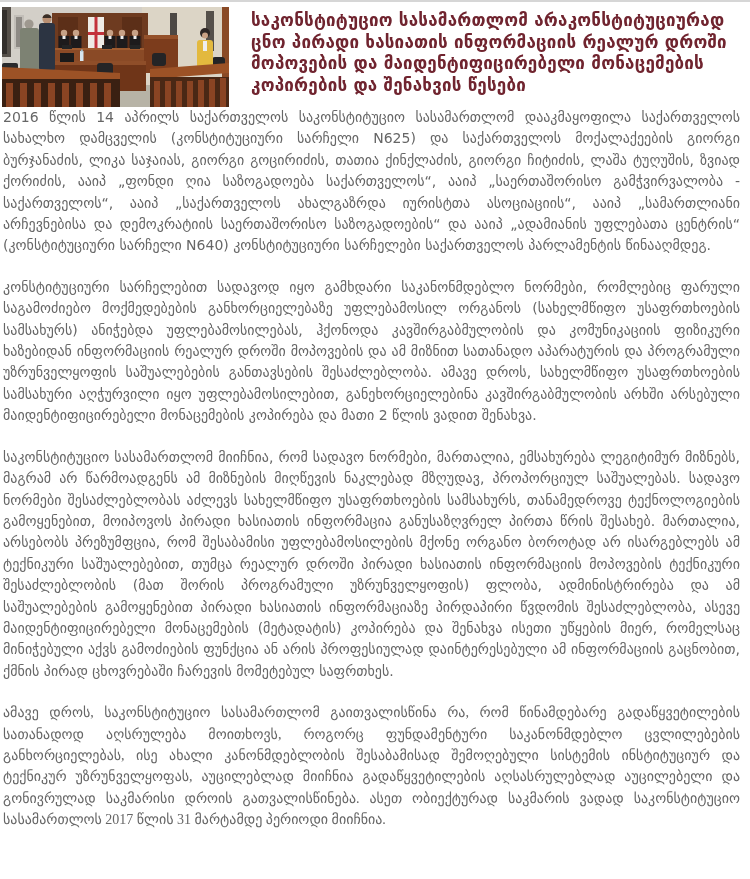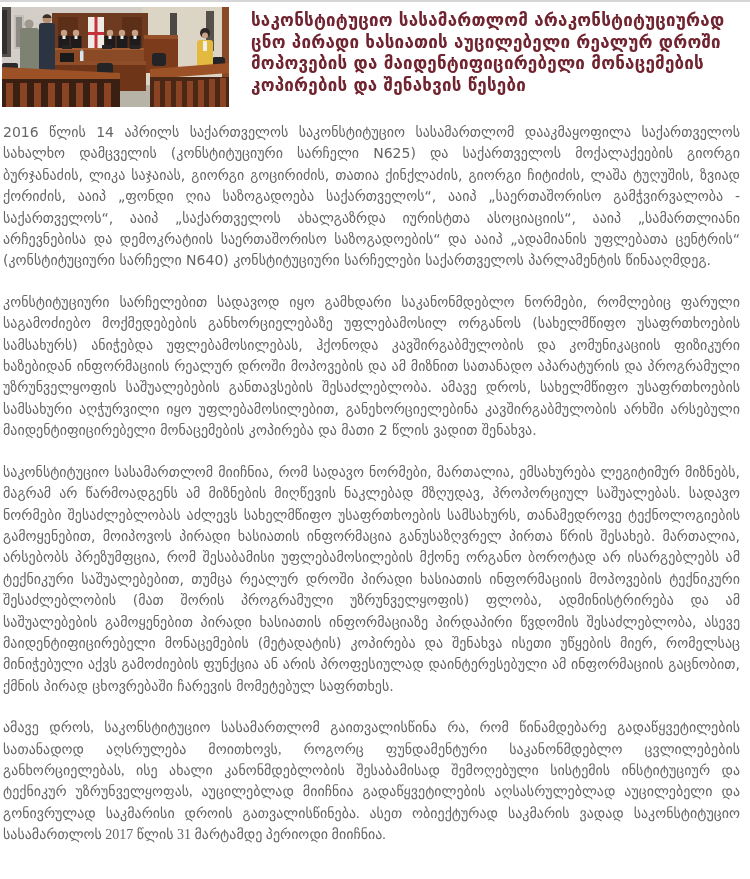--- a/index.html
+++ b/index.html
@@ -31,21 +31,20 @@
   .page-title {
     margin: 3px 0 0 22px;
     width: 492px;
     font-size: 17px;
     line-height: 21.5px;
     font-weight: 700;
     color: #70242f;
     letter-spacing: 0.2px;
   }
   .content {
-    margin-top: 15px;
     padding: 0 10px 0 3px;
   }
   .content p {
     margin: 0 0 20px 0;
     text-align: justify;
     font-size: 14px;
     line-height: 21.4px;
     color: #666666;
   }
   .content p:last-child { margin-bottom: 2px; font-family: Liberation Serif, serif; }
@@ -151,21 +150,21 @@
             <rect x="163" y="74" width="6" height="26"></rect>
           <rect x="174" y="74" width="6" height="26"></rect>
             <rect x="185" y="74" width="6" height="26"></rect>
           <rect x="196" y="73" width="6" height="27"></rect>
             <rect x="207" y="72" width="6" height="28"></rect>
           <rect x="218" y="71" width="6" height="29"></rect>
         </g>
       </svg>
     </div>
 
-    <h1 class="page-title">საკონსტიტუციო სასამართლომ არაკონსტიტუციურად ცნო პირადი ხასიათის აუცილებელი რეალურ დროში მოპოვების და მაიდენტიფიცირებელი მონაცემების კოპირების და შენახვის წესები</h1>
+    <h1 class="page-title">საკონსტიტუციო სასამართლომ არაკონსტიტუციურად ცნო პირადი ხასიათის ინფორმაციის რეალურ დროში მოპოვების და მაიდენტიფიცირებელი მონაცემების კოპირების და შენახვის წესები</h1>
   </div>
 
   <div class="content">
     <p>2016 წლის 14 აპრილს საქართველოს საკონსტიტუციო სასამართლომ დააკმაყოფილა საქართველოს სახალხო დამცველის (კონსტიტუციური სარჩელი N625) და საქართველოს მოქალაქეების გიორგი ბურჯანაძის, ლიკა საჯაიას, გიორგი გოცირიძის, თათია ქინქლაძის, გიორგი ჩიტიძის, ლაშა ტუღუშის, ზვიად ქორიძის, ააიპ „ფონდი ღია საზოგადოება საქართველოს“, ააიპ „საერთაშორისო გამჭვირვალობა - საქართველოს“, ააიპ „საქართველოს ახალგაზრდა იურისტთა ასოციაციის“, ააიპ „სამართლიანი არჩევნებისა და დემოკრატიის საერთაშორისო საზოგადოების“ და ააიპ „ადამიანის უფლებათა ცენტრის“ (კონსტიტუციური სარჩელი N640) კონსტიტუციური სარჩელები საქართველოს პარლამენტის წინააღმდეგ.</p>
     <p>კონსტიტუციური სარჩელებით სადავოდ იყო გამხდარი საკანონმდებლო ნორმები, რომლებიც ფარული საგამოძიებო მოქმედებების განხორციელებაზე უფლებამოსილ ორგანოს (სახელმწიფო უსაფრთხოების სამსახურს) ანიჭებდა უფლებამოსილებას, ჰქონოდა კავშირგაბმულობის და კომუნიკაციის ფიზიკური ხაზებიდან ინფორმაციის რეალურ დროში მოპოვების და ამ მიზნით სათანადო აპარატურის და პროგრამული უზრუნველყოფის საშუალებების განთავსების შესაძლებლობა. ამავე დროს, სახელმწიფო უსაფრთხოების სამსახური აღჭურვილი იყო უფლებამოსილებით, განეხორციელებინა კავშირგაბმულობის არხში არსებული მაიდენტიფიცირებელი მონაცემების კოპირება და მათი 2 წლის ვადით შენახვა.</p>
     <p>საკონსტიტუციო სასამართლომ მიიჩნია, რომ სადავო ნორმები, მართალია, ემსახურება ლეგიტიმურ მიზნებს, მაგრამ არ წარმოადგენს ამ მიზნების მიღწევის ნაკლებად მზღუდავ, პროპორციულ საშუალებას. სადავო ნორმები შესაძლებლობას აძლევს სახელმწიფო უსაფრთხოების სამსახურს, თანამედროვე ტექნოლოგიების გამოყენებით, მოიპოვოს პირადი ხასიათის ინფორმაცია განუსაზღვრელ პირთა წრის შესახებ. მართალია, არსებობს პრეზუმფცია, რომ შესაბამისი უფლებამოსილების მქონე ორგანო ბოროტად არ ისარგებლებს ამ ტექნიკური საშუალებებით, თუმცა რეალურ დროში პირადი ხასიათის ინფორმაციის მოპოვების ტექნიკური შესაძლებლობის (მათ შორის პროგრამული უზრუნველყოფის) ფლობა, ადმინისტრირება და ამ საშუალებების გამოყენებით პირადი ხასიათის ინფორმაციაზე პირდაპირი წვდომის შესაძლებლობა, ასევე მაიდენტიფიცირებელი მონაცემების (მეტადატის) კოპირება და შენახვა ისეთი უწყების მიერ, რომელსაც მინიჭებული აქვს გამოძიების ფუნქცია ან არის პროფესიულად დაინტერესებული ამ ინფორმაციის გაცნობით, ქმნის პირად ცხოვრებაში ჩარევის მომეტებულ საფრთხეს.</p>
     <p>ამავე დროს, საკონსტიტუციო სასამართლომ გაითვალისწინა რა, რომ წინამდებარე გადაწყვეტილების სათანადოდ აღსრულება მოითხოვს, როგორც ფუნდამენტური საკანონმდებლო ცვლილებების განხორციელებას, ისე ახალი კანონმდებლობის შესაბამისად შემოღებული სისტემის ინსტიტუციურ და ტექნიკურ უზრუნველყოფას, აუცილებლად მიიჩნია გადაწყვეტილების აღსასრულებლად აუცილებელი და გონივრულად საკმარისი დროის გათვალისწინება. ასეთ ობიექტურად საკმარის ვადად საკონსტიტუციო სასამართლოს 2017 წლის 31 მარტამდე პერიოდი მიიჩნია.</p>
   </div>
 
 </div>

